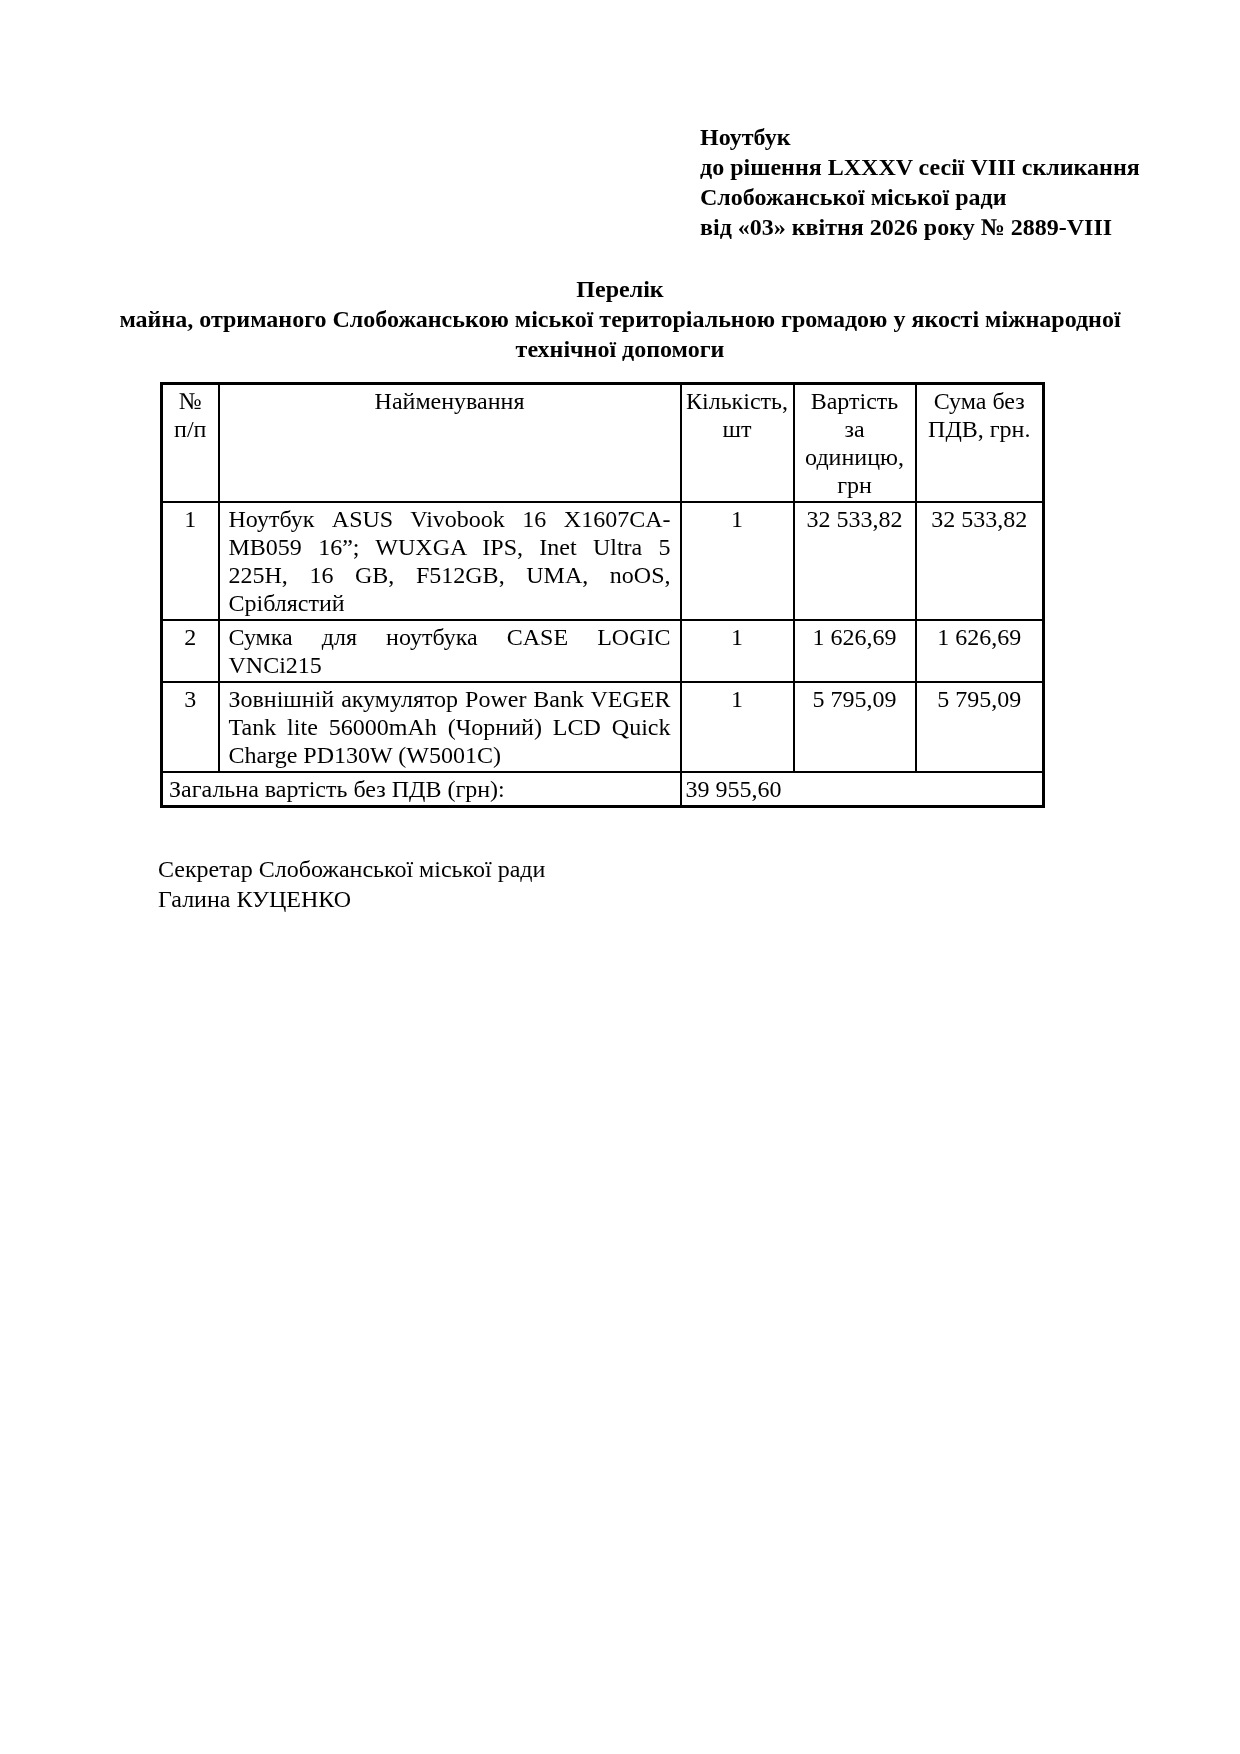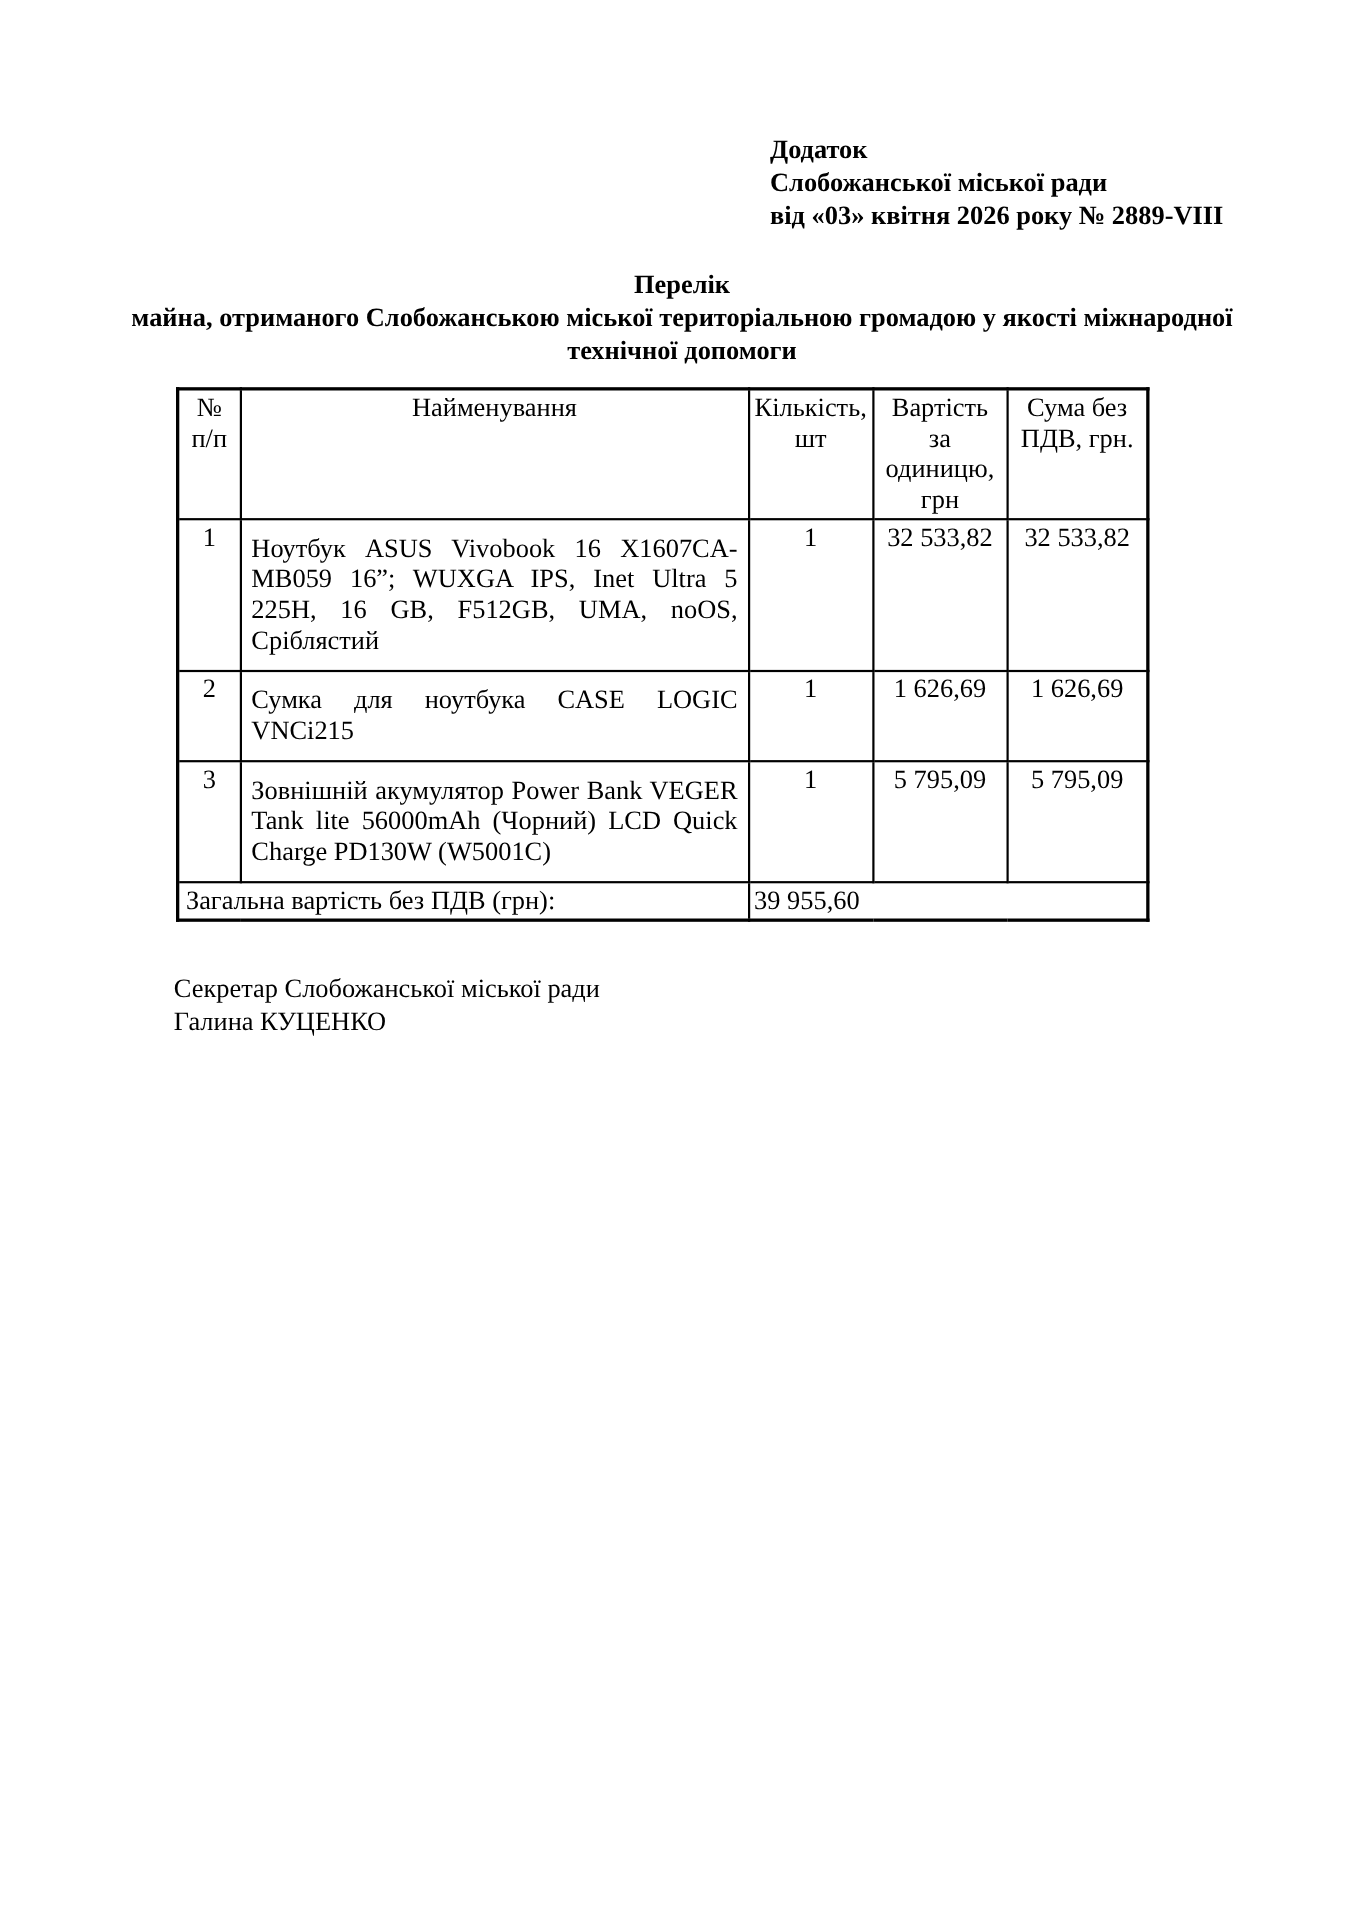--- a/index.html
+++ b/index.html
@@ -55,41 +55,42 @@
   .prop-table td {
     vertical-align: top;
     padding: 2px 4px;
   }
   .col-num   { width: 57px; }
   .col-name  { width: 462px; }
   .col-qty   { width: 113px; }
   .col-price { width: 122px; }
   .col-sum   { width: 128px; }
   .cell-num  { text-align: center; }
-  .cell-name { text-align: justify; padding: 12px 9px !important; }
+  .cell-name { text-align: justify; padding: 2px 9px !important; }
   .cell-qty, .cell-price, .cell-sum { text-align: center; }
   .total-label { text-align: left; padding-left: 6px !important; margin-left: 12px; }
   .total-value { padding-right: 16px !important; }
   
   .signature {
     display: flex;
     justify-content: space-between;
     margin: 46px 236px 0 158px;
     font-size: 24px;
     line-height: 30px;
     flex-direction: column;
   }
 </style>
 </head>
 <body>
 
 <div class="page">
 
   <div class="appendix">
-    <div>Додаток</div>
+    <div>Ноутбук</div>
+    <div>до рішення LXXXV сесії VIII скликання</div>
     <div>Слобожанської міської ради</div>
     <div>від «03» квітня 2026 року № 2889-VIII</div>
   </div>
 
   <div class="doc-title">
     <div>Перелік</div>
     <div>майна, отриманого Слобожанською міської територіальною громадою у якості міжнародної</div>
     <div>технічної допомоги</div>
   </div>
 

